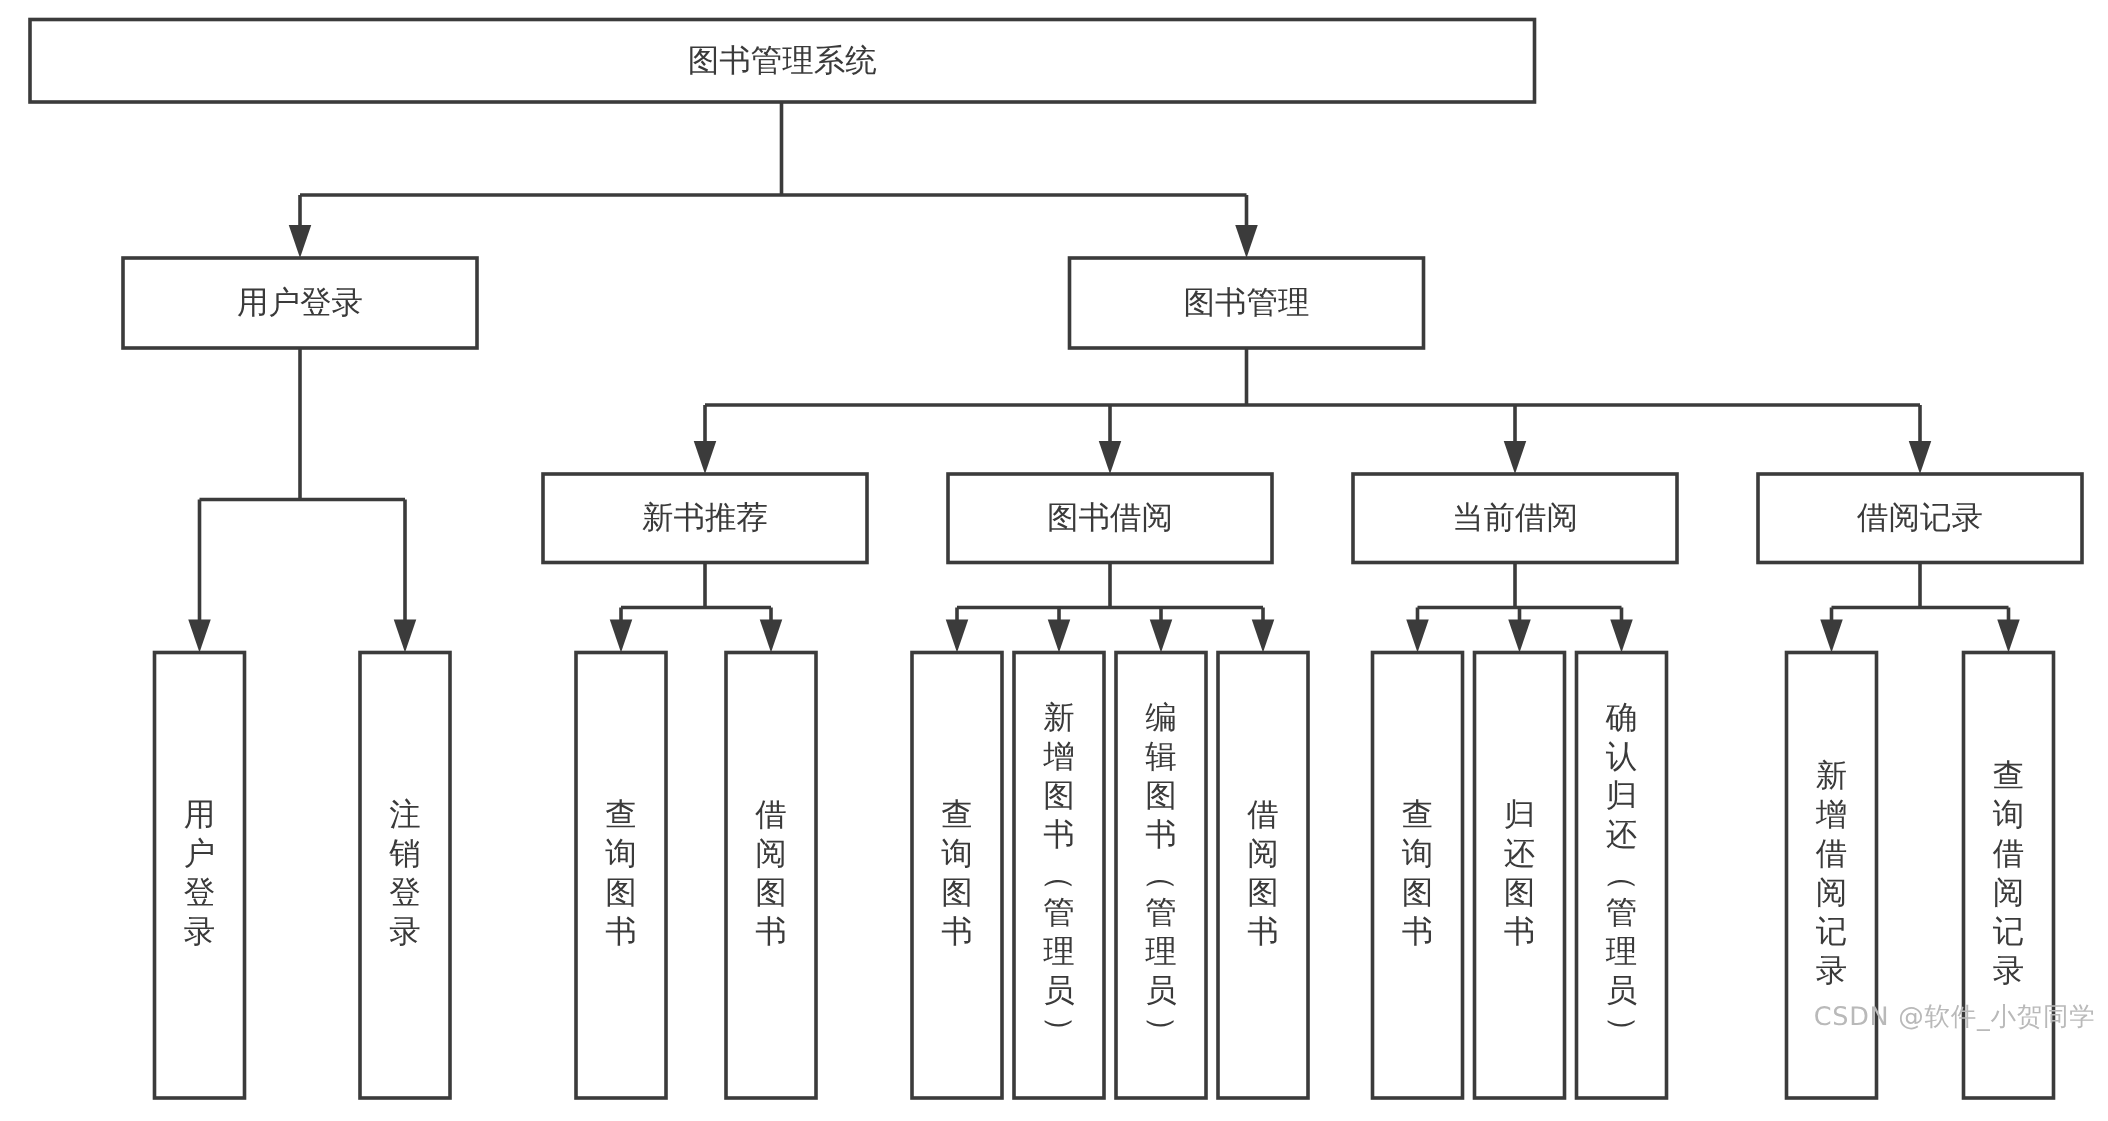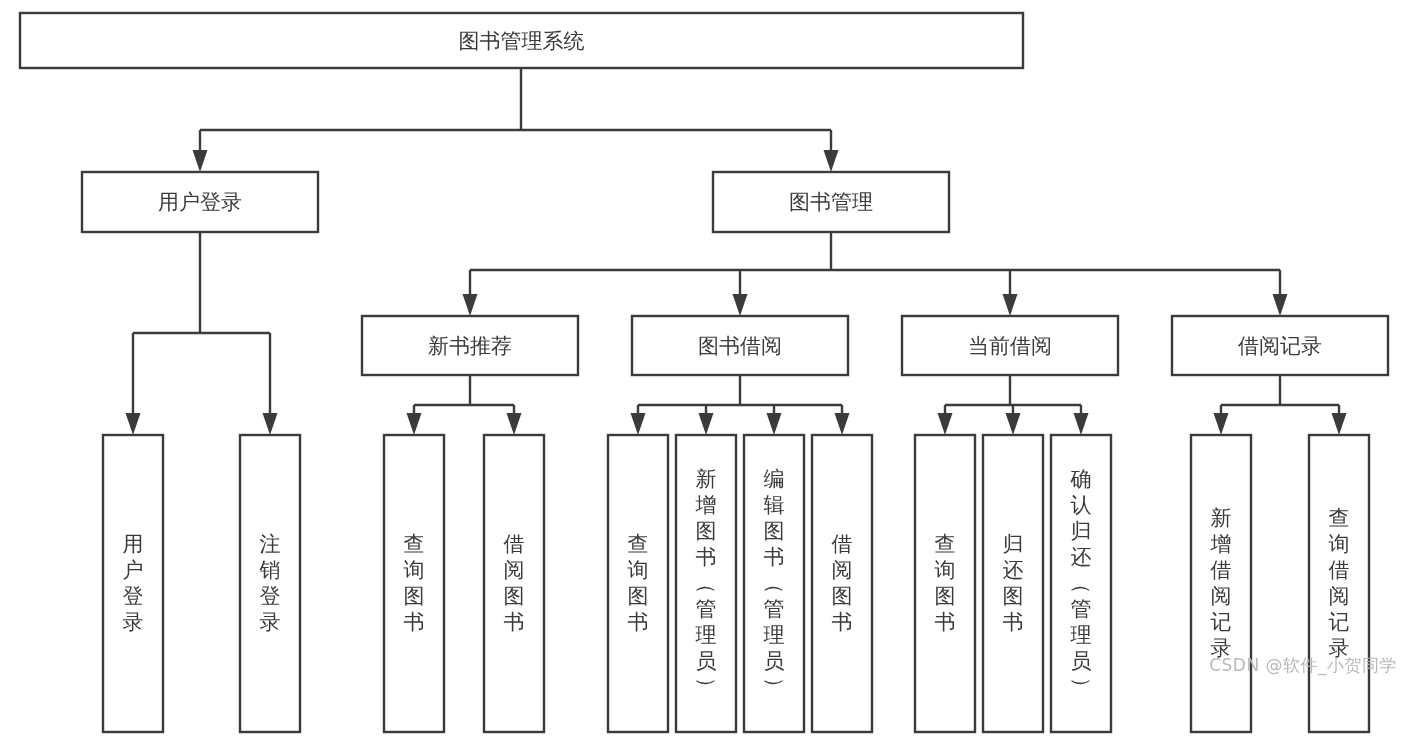--- a/index.html
+++ b/index.html
@@ -54,21 +54,21 @@
     fill: none;
     stroke-linecap: butt;
   }
   .edge-arrow {
     fill: #3b3b3b;
     stroke: none;
   }
   .watermark {
     position: absolute;
     right: 8px;
-    bottom: 12px;
+    bottom: 0;
     font-family: "DejaVu Sans", "Liberation Sans", sans-serif;
     font-size: 17px;
     color: #b9b9b9;
     letter-spacing: 0.5px;
     white-space: nowrap;
     pointer-events: none;
   }
 </style>
 </head>
 <body>

